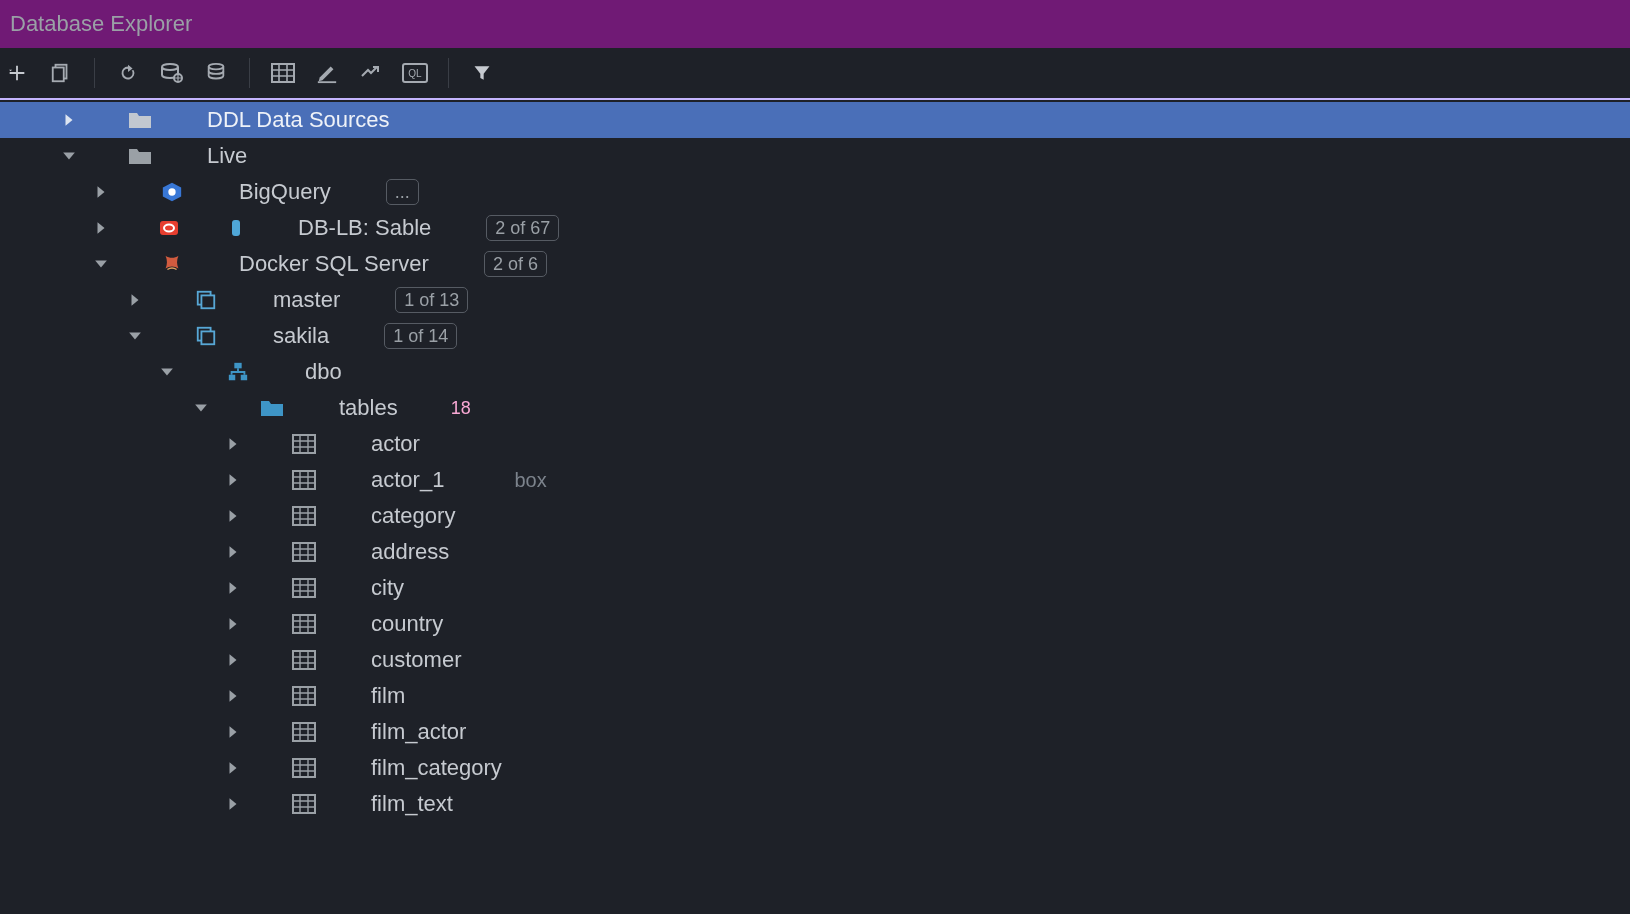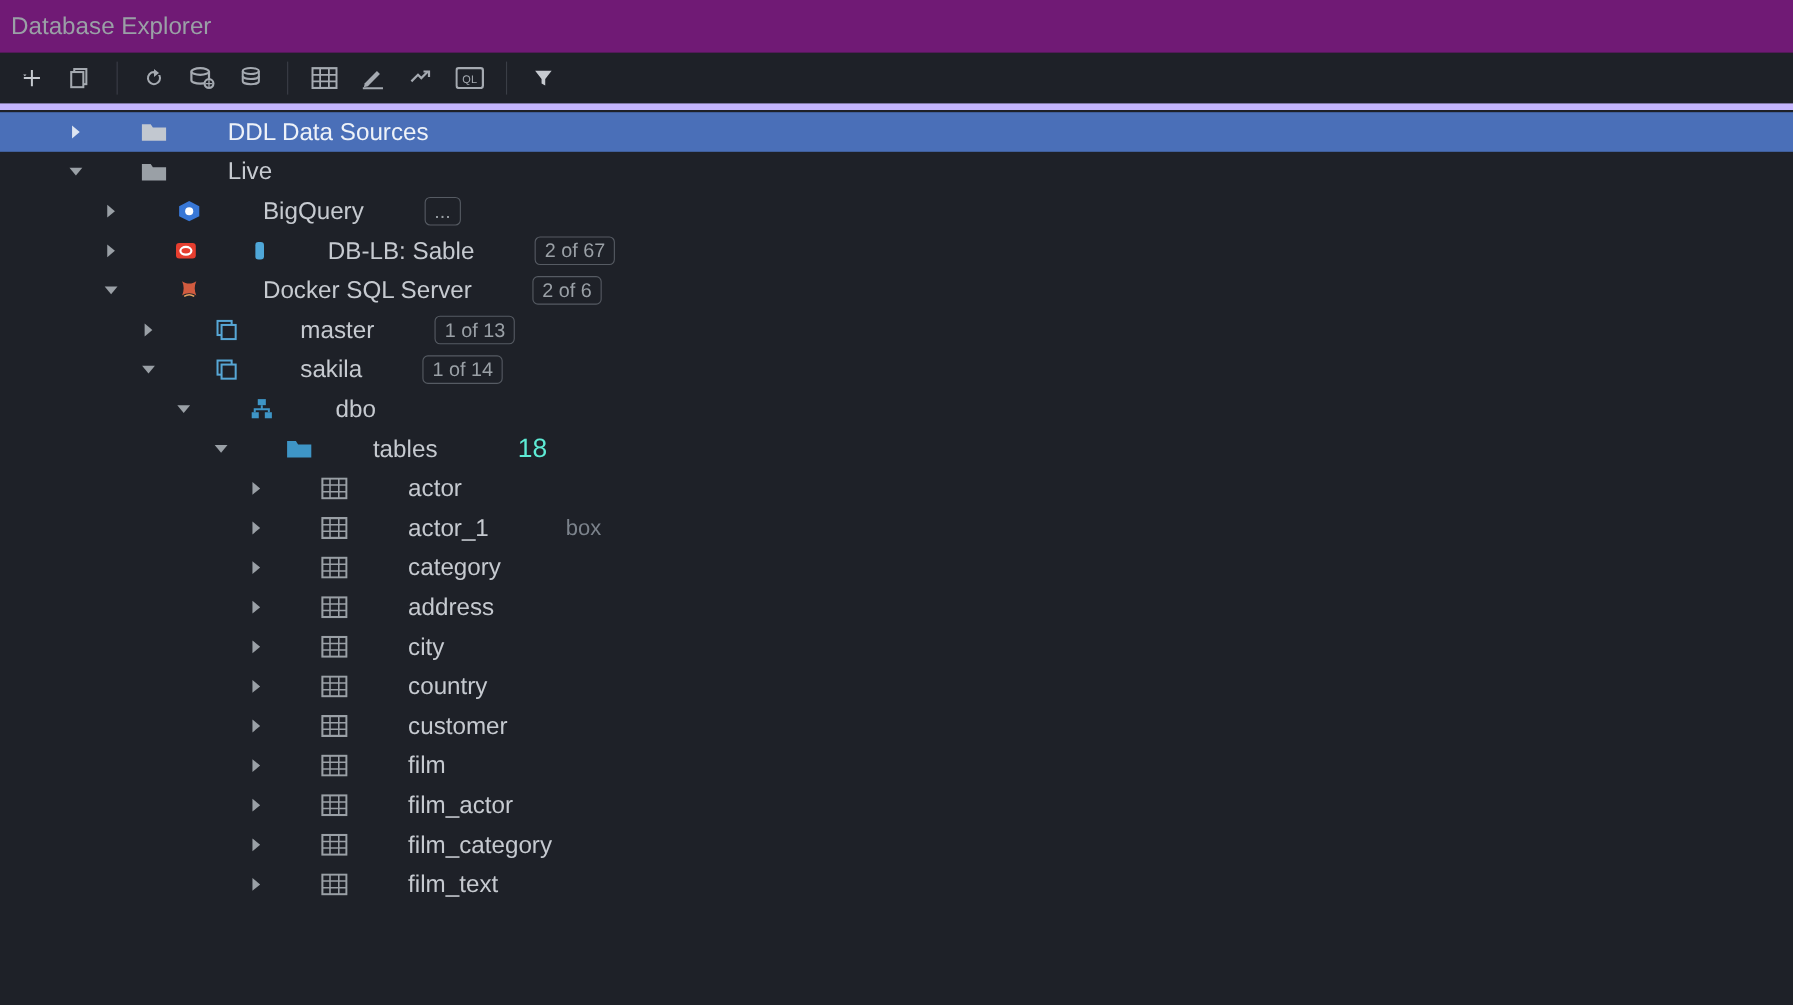--- a/index.html
+++ b/index.html
@@ -16,25 +16,25 @@
     background: #701a75;
     height: 48px;
     display: flex;
     align-items: center;
     padding: 16px 10px;
     color: #9aa0a6;
     font-size: 22px;
   }
   .toolbar {
     background: #1e2128;
-    border-bottom: 6px solid #c4b5fd;
+    border-bottom: 2px solid #c4b5fd;
     height: 52px;
     display: flex;
     align-items: center;
-    padding: 0 14px;
+    padding: 0 2px;
     gap: 14px;
   }
   .toolbar .tb-btn {
     width: 30px;
     height: 30px;
     display: flex;
     align-items: center;
     justify-content: center;
     color: #a5aab1;
     cursor: pointer;
@@ -89,23 +89,23 @@
     height: 26px;
     display:flex;
     align-items:center;
   }
   .suffix {
     color: #7c838c;
     font-size: 20px;
     margin-left: 25px;
   }
   .count {
-    color: #5eead4;
-    font-size: 24px;
-    margin-left: 28px;
+    color: #f9a8d4;
+    font-size: 18px;
+    margin-left: 8px;
   }
   
   .i0 { width: 12px; }
   .i1 { width: 44px; }
   .i2 { width: 78px; }
   .i3 { width: 110px; }
   .i4 { width: 144px; }
   .i5 { width: 176px; }
 
   svg { display:block; }

